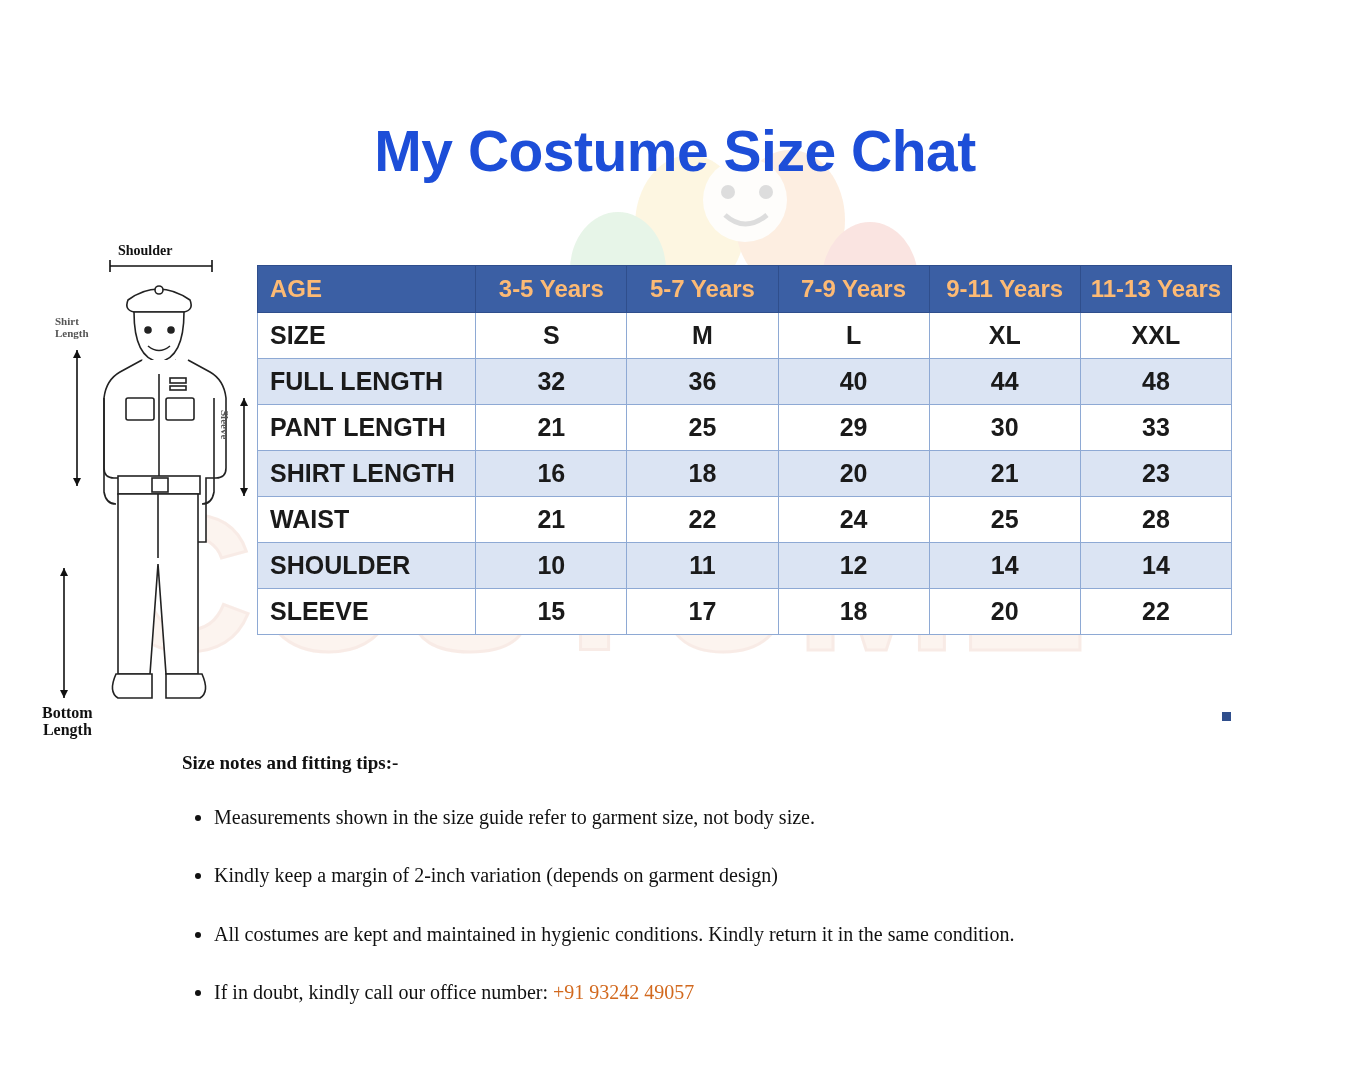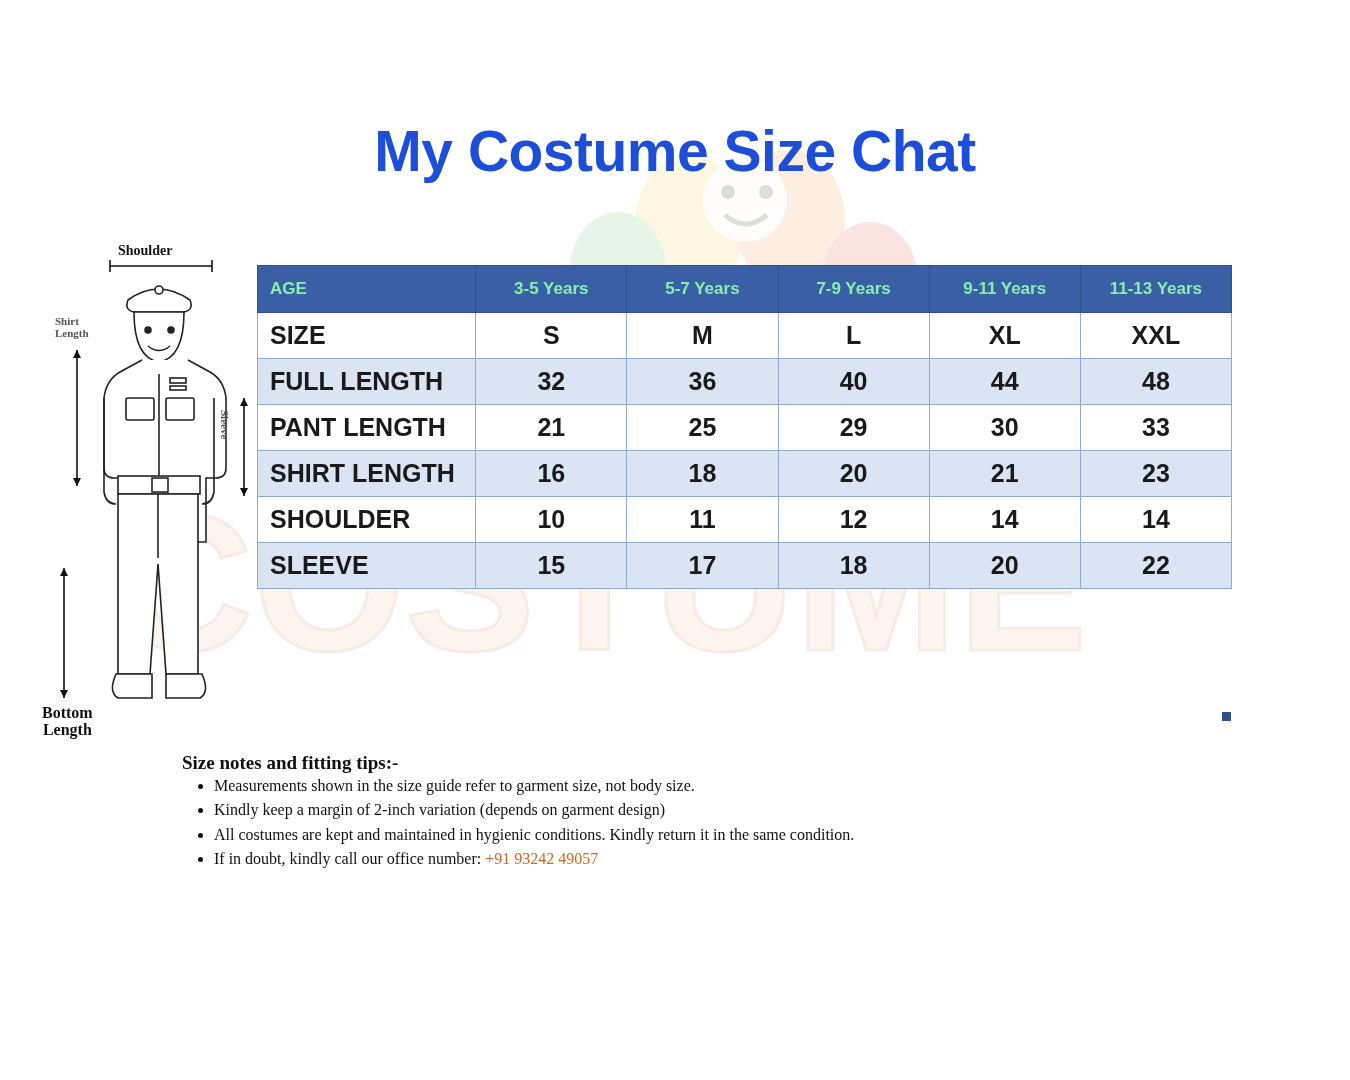--- a/index.html
+++ b/index.html
@@ -77,22 +77,22 @@
     border: 1px solid #8ea9d4;
     height: 45px;
     font-size: 25px;
     color: #1a1a1a;
     font-weight: bold;
     text-align: center;
     padding: 0;
   }
   .size-table thead th {
     background: #3b5fa4;
-    color: #86efac;
-    font-size: 17px;
+    color: #fdba74;
+    font-size: 24px;
     border: 1px solid #2f4e8c;
     height: 46px;
   }
   .size-table thead th.first {
     text-align: left;
     padding-left: 12px;
   }
   .size-table td.rowhead {
     text-align: left;
     padding-left: 12px;
@@ -125,22 +125,23 @@
   }
   .notes-title {
     font-size: 19px;
     font-weight: bold;
   }
   .notes ul {
     margin: 0;
     padding-left: 32px;
   }
   .notes li {
-    font-size: 16px;
+    font-size: 20px;
     line-height: 1.52;
+    margin-top: 28px;
   }
   .phone {
     color: #d2691e;
   }
 </style>
 </head>
 <body>
 
 <svg class="watermark" viewBox="0 0 1350 830" xmlns="http://www.w3.org/2000/svg">
   <g opacity="0.55">
@@ -271,20 +272,28 @@
     </tr>
     <tr>
       <td class="rowhead">SHIRT LENGTH</td>
       <td>16</td>
       <td>18</td>
       <td>20</td>
       <td>21</td>
       <td>23</td>
     </tr>
     <tr>
+      <td class="rowhead">WAIST</td>
+      <td>21</td>
+      <td>22</td>
+      <td>24</td>
+      <td>25</td>
+      <td>28</td>
+    </tr>
+    <tr>
       <td class="rowhead">SHOULDER</td>
       <td>10</td>
       <td>11</td>
       <td>12</td>
       <td>14</td>
       <td>14</td>
     </tr>
     <tr>
       <td class="rowhead">SLEEVE</td>
       <td>15</td>

